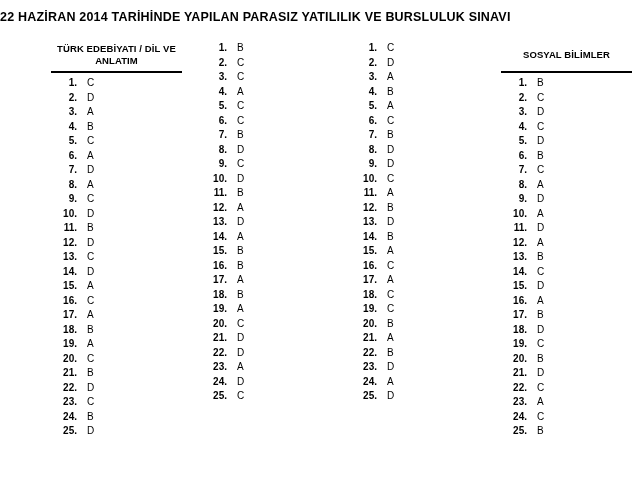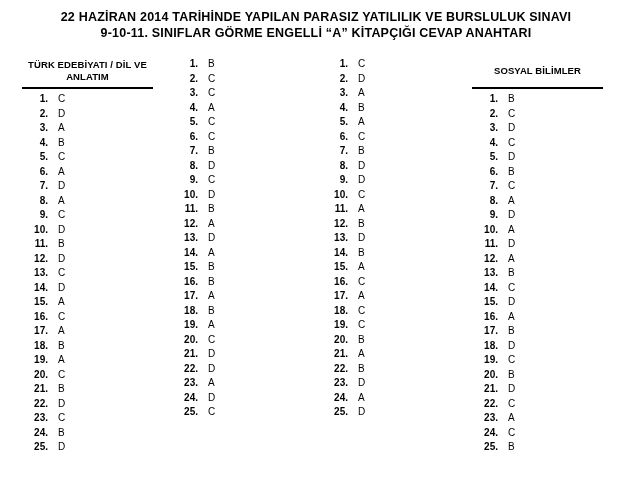--- a/index.html
+++ b/index.html
@@ -9,33 +9,34 @@
   }
   body {
     width: 632px;
     height: 504px;
     font-family: "Liberation Sans", sans-serif;
     color: #000000;
     overflow: hidden;
   }
   .title-block {
     padding-top: 9px;
-    text-align: center;
+    text-align: left;
   }
   .title-line {
     font-size: 12.5px;
     font-weight: bold;
     line-height: 16px;
     letter-spacing: 0.2px;
     white-space: nowrap;
   }
   .columns {
     display: flex;
     margin-left: 22px;
     margin-top: 13px;
+    justify-content: flex-end;
   }
   .col {
     width: 131px;
     margin-right: 19px;
   }
   .col:last-child {
     margin-right: 0;
   }
   .col-header {
     height: 33px;
@@ -66,21 +67,20 @@
   .letter {
     margin-left: 10px;
     font-weight: normal;
   }
 </style>
 </head>
 <body>
 
 <div class="title-block">
   <div class="title-line">22 HAZİRAN 2014 TARİHİNDE YAPILAN PARASIZ YATILILIK VE BURSLULUK SINAVI</div>
-  <div class="title-line">9-10-11. SINIFLAR GÖRME ENGELLİ “A” KİTAPÇIĞI CEVAP ANAHTARI</div>
 </div>
 
 <div class="columns">
   <div class="col">
     <div class="col-header">TÜRK EDEBİYATI / DİL VE ANLATIM</div>
     <div class="rows">
         <div class="row">
           <span class="num">1.</span>
           <span class="letter">C</span>
         </div>

